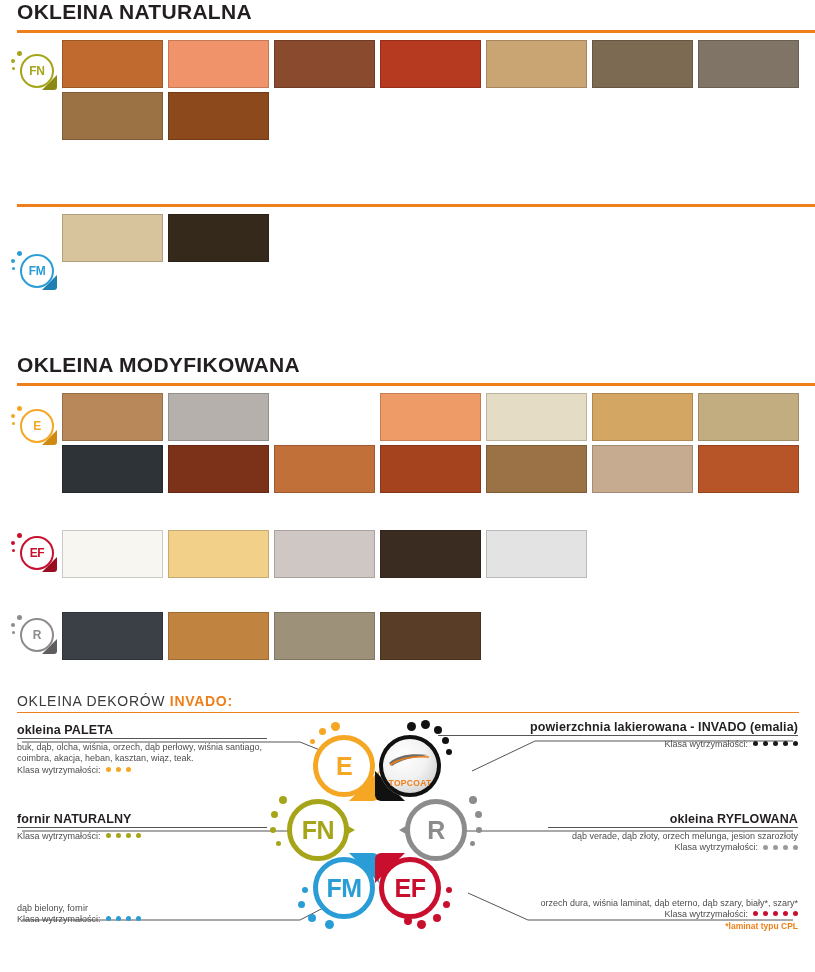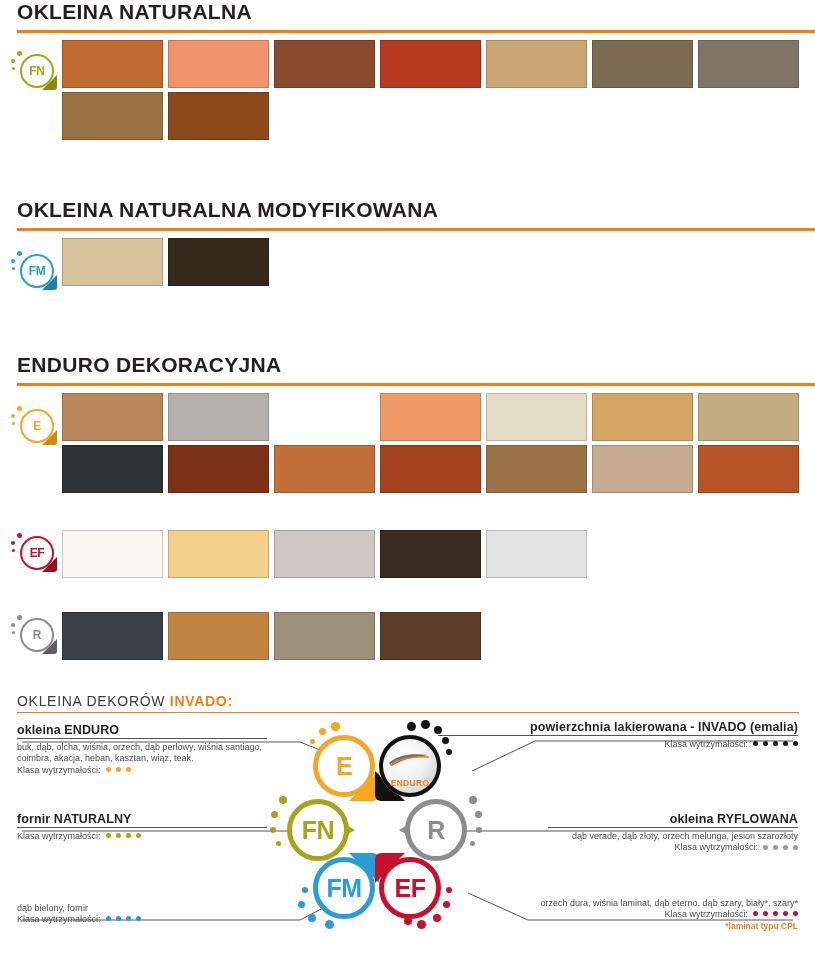--- a/index.html
+++ b/index.html
@@ -137,21 +137,20 @@
       <span class="dots">
         <i style="width:5px;height:5px;left:6px;top:0;"></i>
         <i style="width:4px;height:4px;left:0px;top:8px;"></i>
         <i style="width:3px;height:3px;left:1px;top:16px;"></i>
       </span>
       <span class="ring">FN</span>
     </div>
   </div>
 
 <div class="section" id="sec-1" style="top:198px;">
-  <div class="sec-title">OKLEINA NATURALNA MODYFIKOWANA</div>
   <div class="sec-rule"></div>
   <div class="rows" id="rows-1">
       <div class="row">
         <div class="sw" style="background: rgb(216, 196, 156);"></div>
         <div class="sw" style="background: rgb(53, 41, 28);"></div>
       </div>
     </div>
 </div>
 <div class="badge-slot" style="left: 8px; top: 248px; --c: #2b9dd6;" id="badge-1">
     <div class="bdg" style="--c: #2b9dd6; --c2: #1f7fb0;">
@@ -159,21 +158,21 @@
       <span class="dots">
         <i style="width:5px;height:5px;left:6px;top:0;"></i>
         <i style="width:4px;height:4px;left:0px;top:8px;"></i>
         <i style="width:3px;height:3px;left:1px;top:16px;"></i>
       </span>
       <span class="ring">FM</span>
     </div>
   </div>
 
 <div class="section" id="sec-2" style="top:353px;">
-  <div class="sec-title">ENDURO DEKORACYJNA</div>
+  <div class="sec-title">OKLEINA MODYFIKOWANA</div>
   <div class="sec-rule"></div>
   <div class="rows" id="rows-2">
       <div class="row">
         <div class="sw" style="background: rgb(185, 136, 90);"></div>
         <div class="sw" style="background: rgb(181, 176, 171);"></div>
         <div class="sw empty"></div>
         <div class="sw" style="background: rgb(239, 155, 104);"></div>
         <div class="sw" style="background: rgb(228, 220, 196);"></div>
         <div class="sw" style="background: rgb(211, 167, 99);"></div>
         <div class="sw" style="background: rgb(194, 173, 128);"></div>
@@ -253,21 +252,21 @@
   <svg width="815" height="279" style="position:absolute;left:0;top:0;pointer-events:none">
     <path d="M22,49 L300,49 L357,72" stroke="#555" stroke-width="1" fill="none"></path>
     <path d="M793,48 L535,48 L472,78" stroke="#555" stroke-width="1" fill="none"></path>
     <path d="M22,138 L310,138" stroke="#555" stroke-width="1" fill="none"></path>
     <path d="M793,138 L462,138" stroke="#555" stroke-width="1" fill="none"></path>
     <path d="M22,227 L300,227 L352,200" stroke="#555" stroke-width="1" fill="none"></path>
     <path d="M793,227 L528,227 L468,200" stroke="#555" stroke-width="1" fill="none"></path>
   </svg>
 
   <div class="blk" id="blk-enduro" style="left:17px; top:32px; width:250px;">
-    <div class="h">okleina ENDURO</div>
+    <div class="h">okleina PALETA</div>
     <div>buk, dąb,  olcha, wiśnia, orzech, dąb perłowy, wiśnia santiago, coimbra, akacja, heban, kasztan, wiąz, teak.</div>
     <div class="cls"><span>Klasa wytrzymałości:</span><span class="dots-holder"><span class="dot" style="background: rgb(245, 166, 35);"></span><span class="dot" style="background: rgb(245, 166, 35);"></span><span class="dot" style="background: rgb(245, 166, 35);"></span></span></div>
   </div>
 
   <div class="blk right" id="blk-topcoat" style="right:17px; top:29px; width:360px;">
     <div class="h">powierzchnia lakierowana - INVADO (emalia)</div>
     <div class="cls"><span>Klasa wytrzymałości:</span><span class="dots-holder"><span class="dot" style="background: rgb(26, 26, 26);"></span><span class="dot" style="background: rgb(26, 26, 26);"></span><span class="dot" style="background: rgb(26, 26, 26);"></span><span class="dot" style="background: rgb(26, 26, 26);"></span><span class="dot" style="background: rgb(26, 26, 26);"></span></span></div>
   </div>
 
   <div class="blk" id="blk-naturalny" style="left:17px; top:121px; width:250px;">
@@ -312,21 +311,21 @@
       <i style="width:9px;height:9px;left:14px;top:-2px;"></i>
       <i style="width:8px;height:8px;left:27px;top:4px;"></i>
       <i style="width:7px;height:7px;left:35px;top:15px;"></i>
       <i style="width:6px;height:6px;left:39px;top:27px;"></i>
     </div>
     <div class="circ">
       <svg class="tc-swoosh" viewBox="0 0 42 16">
         <path d="M1,11 C10,2 26,1 40,3 C28,5 14,7 4,14 Z" fill="#6e6e6e"></path>
         <path d="M2,13 C12,6 27,4 41,5" stroke="#ef7f1a" stroke-width="1.6" fill="none"></path>
       </svg>
-      <div class="tc-label">ENDURO</div>
+      <div class="tc-label">TOPCOAT</div>
     </div>
   </div>
 
   <div class="pet" id="pet-FN" style="left:0; top:64px; --c:#a6a519;">
     <div class="tip" style="right:-6px; top:16px; width:26px; height:30px; clip-path:polygon(0 0,100% 50%,0 100%); border-radius:0;"></div>
     <div class="dts" style="left:-16px; top:0;">
       <i style="width:8px;height:8px;left:8px;top:-3px;"></i>
       <i style="width:7px;height:7px;left:0;top:12px;"></i>
       <i style="width:6px;height:6px;left:-1px;top:28px;"></i>
       <i style="width:5px;height:5px;left:5px;top:42px;"></i>

